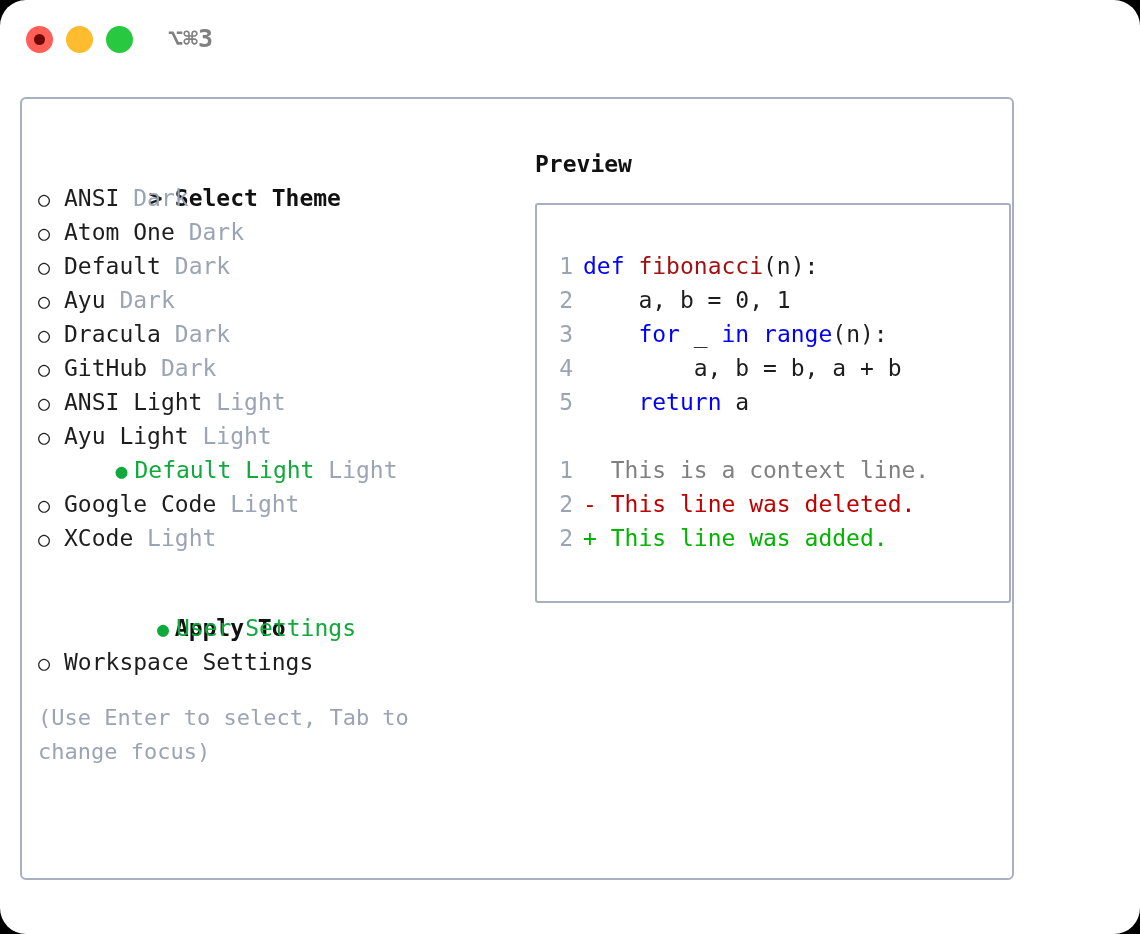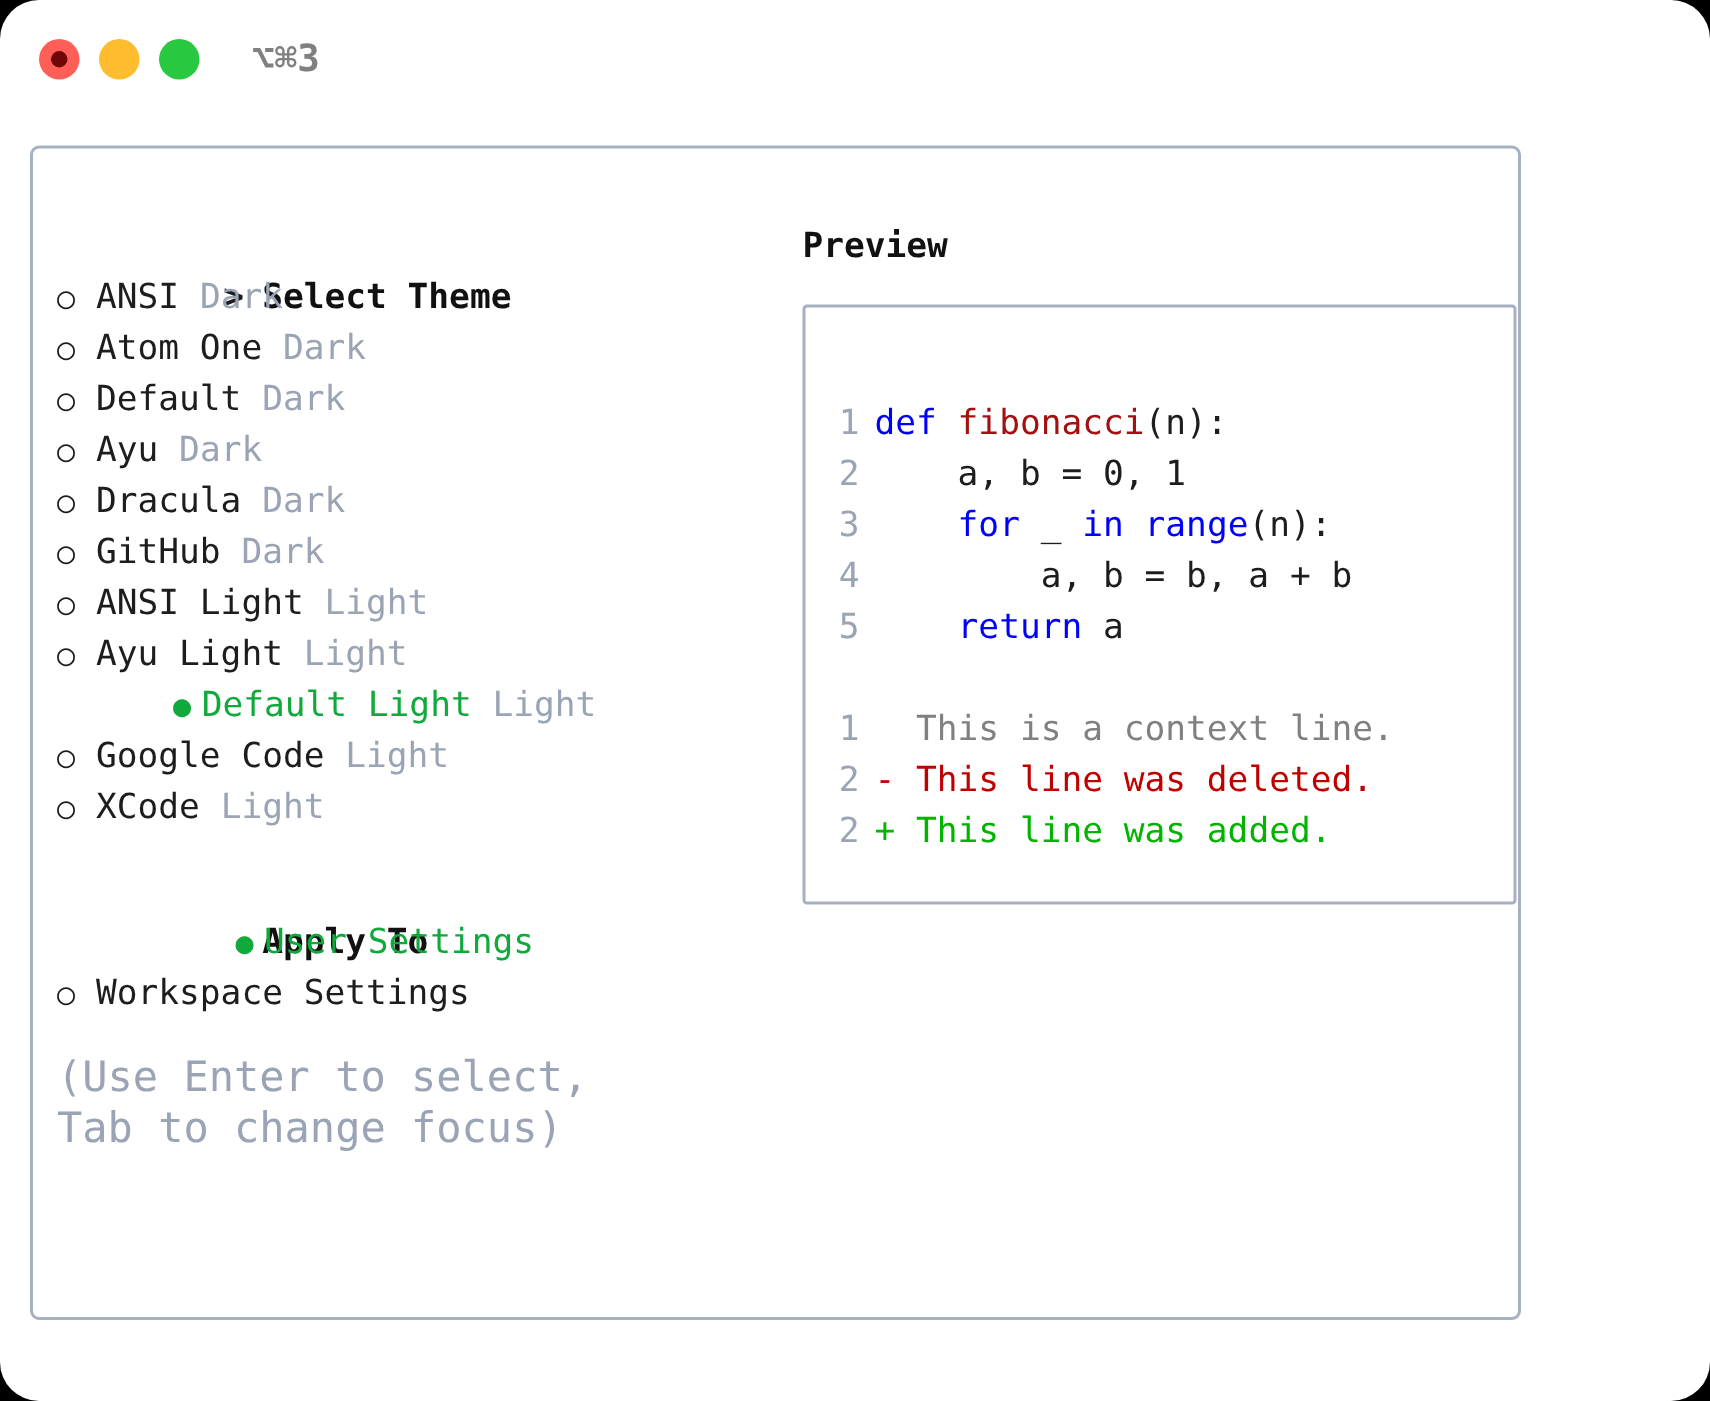--- a/index.html
+++ b/index.html
@@ -109,21 +109,21 @@
   .row.selected .tag { color: #9aa4b4; }
 
   .row.sub-header {
     font-weight: bold;
     color: #111111;
   }
 
   .spacer-block { height: 22px; }
 
   #hint {
-    font-size: 28px;
+    font-size: 22px;
     line-height: 34px;
     color: #9aa4b4;
     white-space: pre-wrap;
     width: 400px;
   }
 
   
   #right-col {
     position: absolute;
     left: 480px;
@@ -144,21 +144,21 @@
     height: 400px;
     border: 2px solid #a7b0c0;
     border-radius: 3px;
     box-sizing: border-box;
     background: #ffffff;
     position: relative;
   }
   #code-area {
     position: absolute;
     left: 10px;
-    top: 60px;
+    top: 44px;
     width: 460px;
   }
   .code-line {
     font-size: 23px;
     line-height: 34px;
     white-space: pre;
     color: #1d1d1d;
   }
   .ln {
     display: inline-block;

